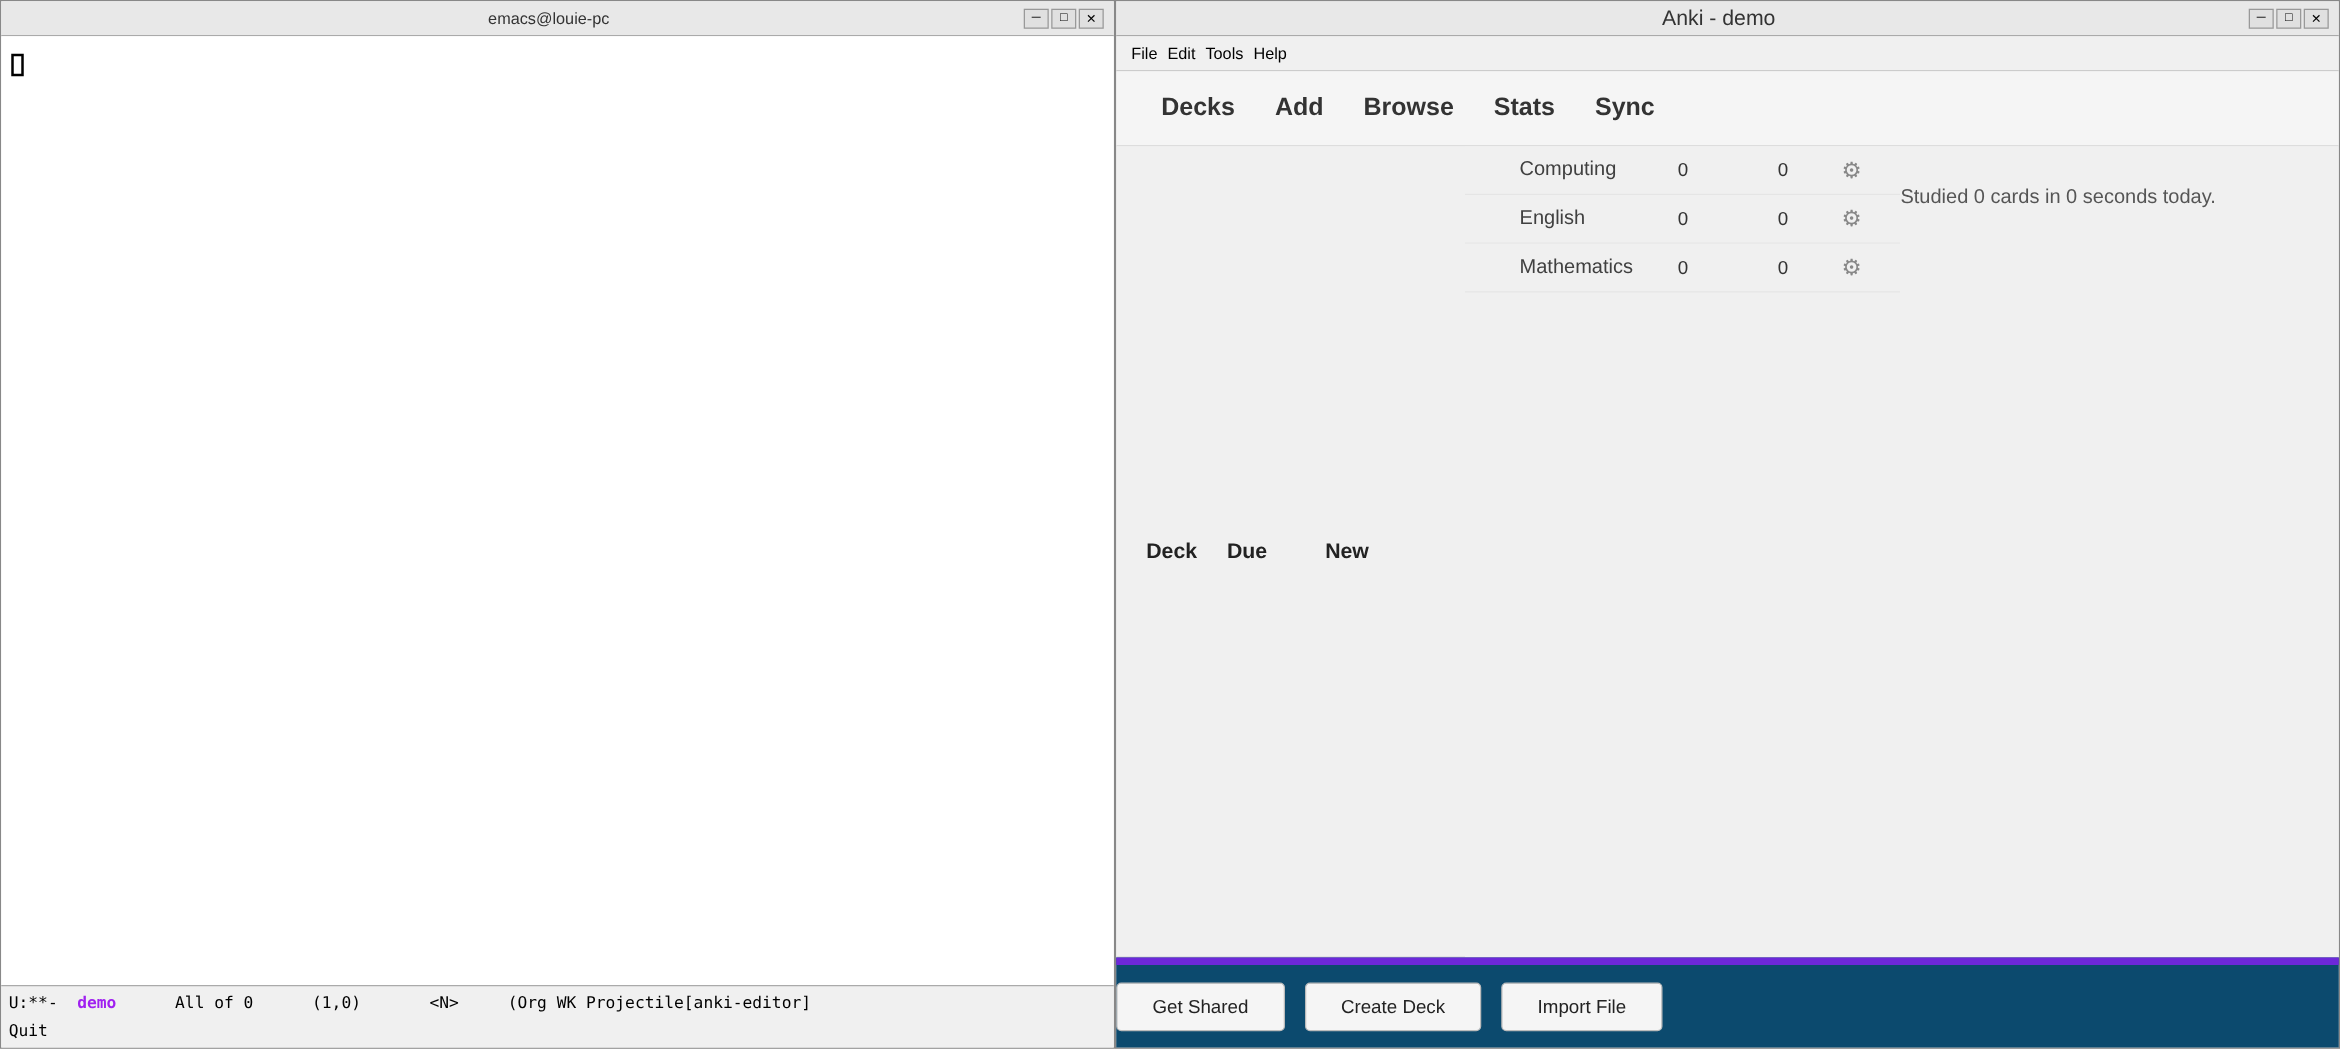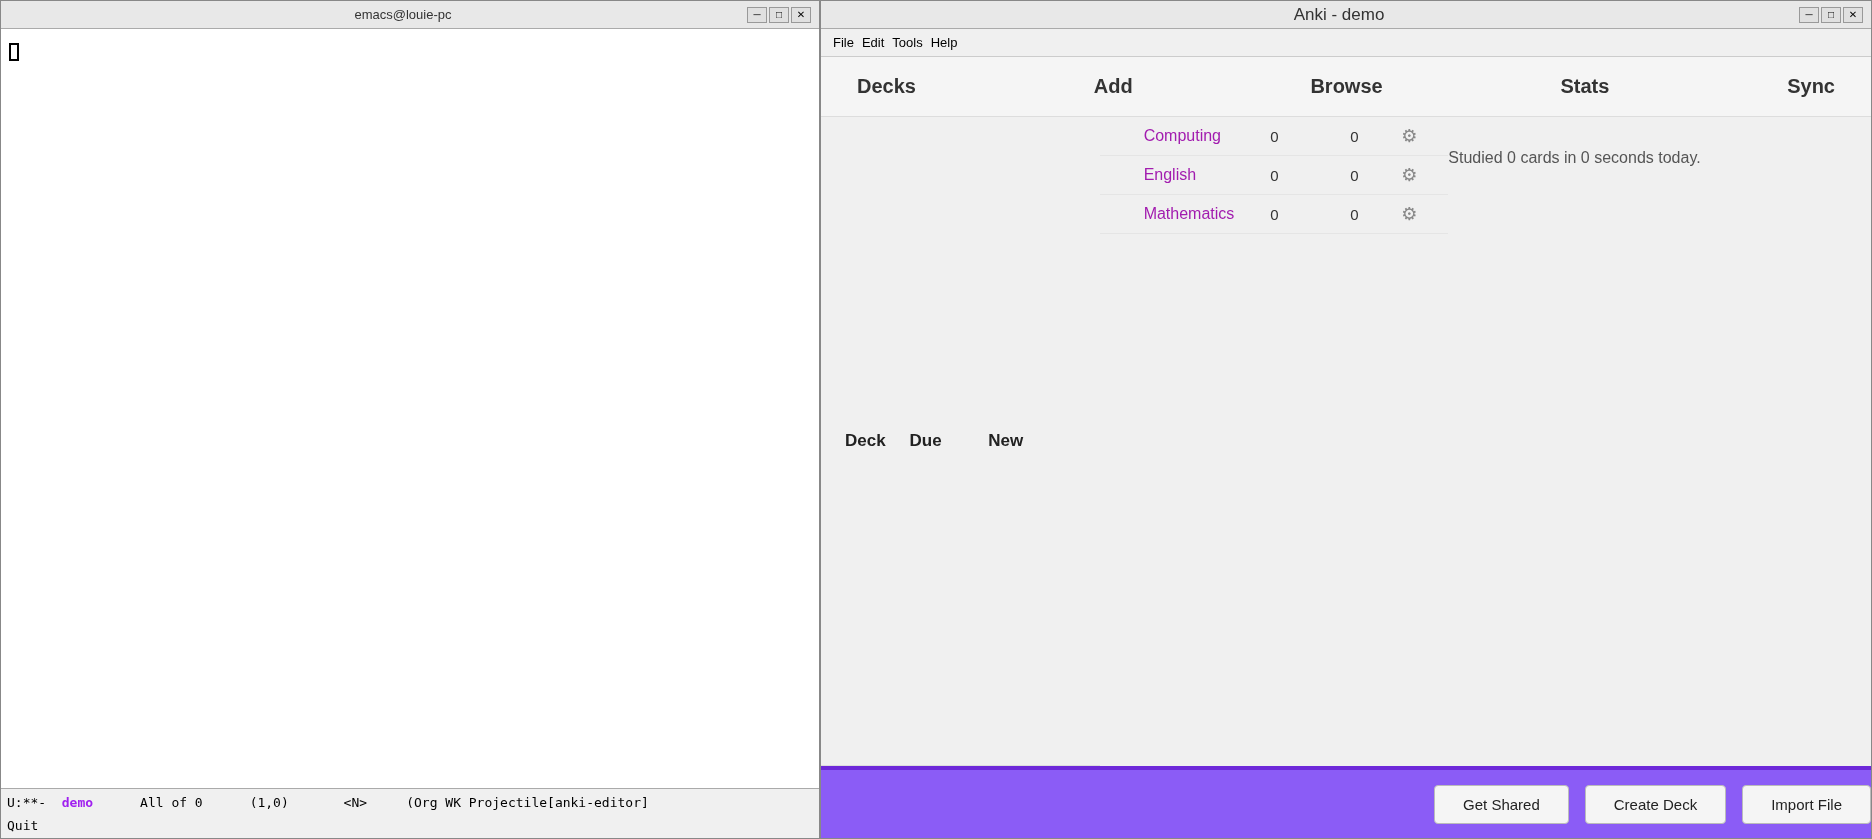--- a/index.html
+++ b/index.html
@@ -7,21 +7,21 @@
       width: 1872px;
       height: 839px;
       display: flex;
       font-family: sans-serif;
       background: #c0c0c0;
       overflow: hidden;
     }
 
     
     #emacs-panel {
-      width: 820px;
+      width: 892px;
       height: 839px;
       display: flex;
       flex-direction: column;
       background: #ffffff;
       border: 1px solid #888;
       position: relative;
     }
 
     #emacs-titlebar {
       height: 28px;
@@ -151,21 +151,21 @@
       cursor: pointer;
       padding: 2px 4px;
     }
 
     #anki-toolbar {
       height: 60px;
       background: #f5f5f5;
       border-bottom: 1px solid #ddd;
       display: flex;
       align-items: center;
-      justify-content: space-between;
+      justify-content: flex-start;
       padding: 0 20px;
     }
 
     .toolbar-btn {
       font-size: 20px;
       font-weight: bold;
       color: #333;
       cursor: pointer;
       padding: 4px 16px;
       background: none;
@@ -218,21 +218,21 @@
       display: flex;
       align-items: center;
       padding: 8px 24px 8px 44px;
       border-bottom: 1px solid #e5e5e5;
       background: #f0f0f0;
     }
 
     .deck-row-name {
       flex: 1;
       font-size: 16px;
-      color: #a21caf;
+      color: #404040;
       cursor: pointer;
     }
 
     .deck-row-due {
       width: 80px;
       text-align: center;
       font-size: 15px;
       color: #333;
     }
 
@@ -253,25 +253,25 @@
 
     #studied-text {
       text-align: center;
       margin-top: 32px;
       font-size: 16px;
       color: #555;
     }
 
     #anki-footer {
       height: 72px;
-      background: #8b5cf6;
-      border-top: 4px solid #6d28d9;
-      display: flex;
-      align-items: center;
-      justify-content: flex-end;
+      background: #0c4a6e;
+      border-top: 6px solid #6d28d9;
+      display: flex;
+      align-items: center;
+      justify-content: flex-start;
       gap: 16px;
     }
 
     .footer-btn {
       padding: 10px 28px;
       background: #f5f5f5;
       border: 1px solid #bbb;
       border-radius: 4px;
       font-size: 15px;
       color: #222;

